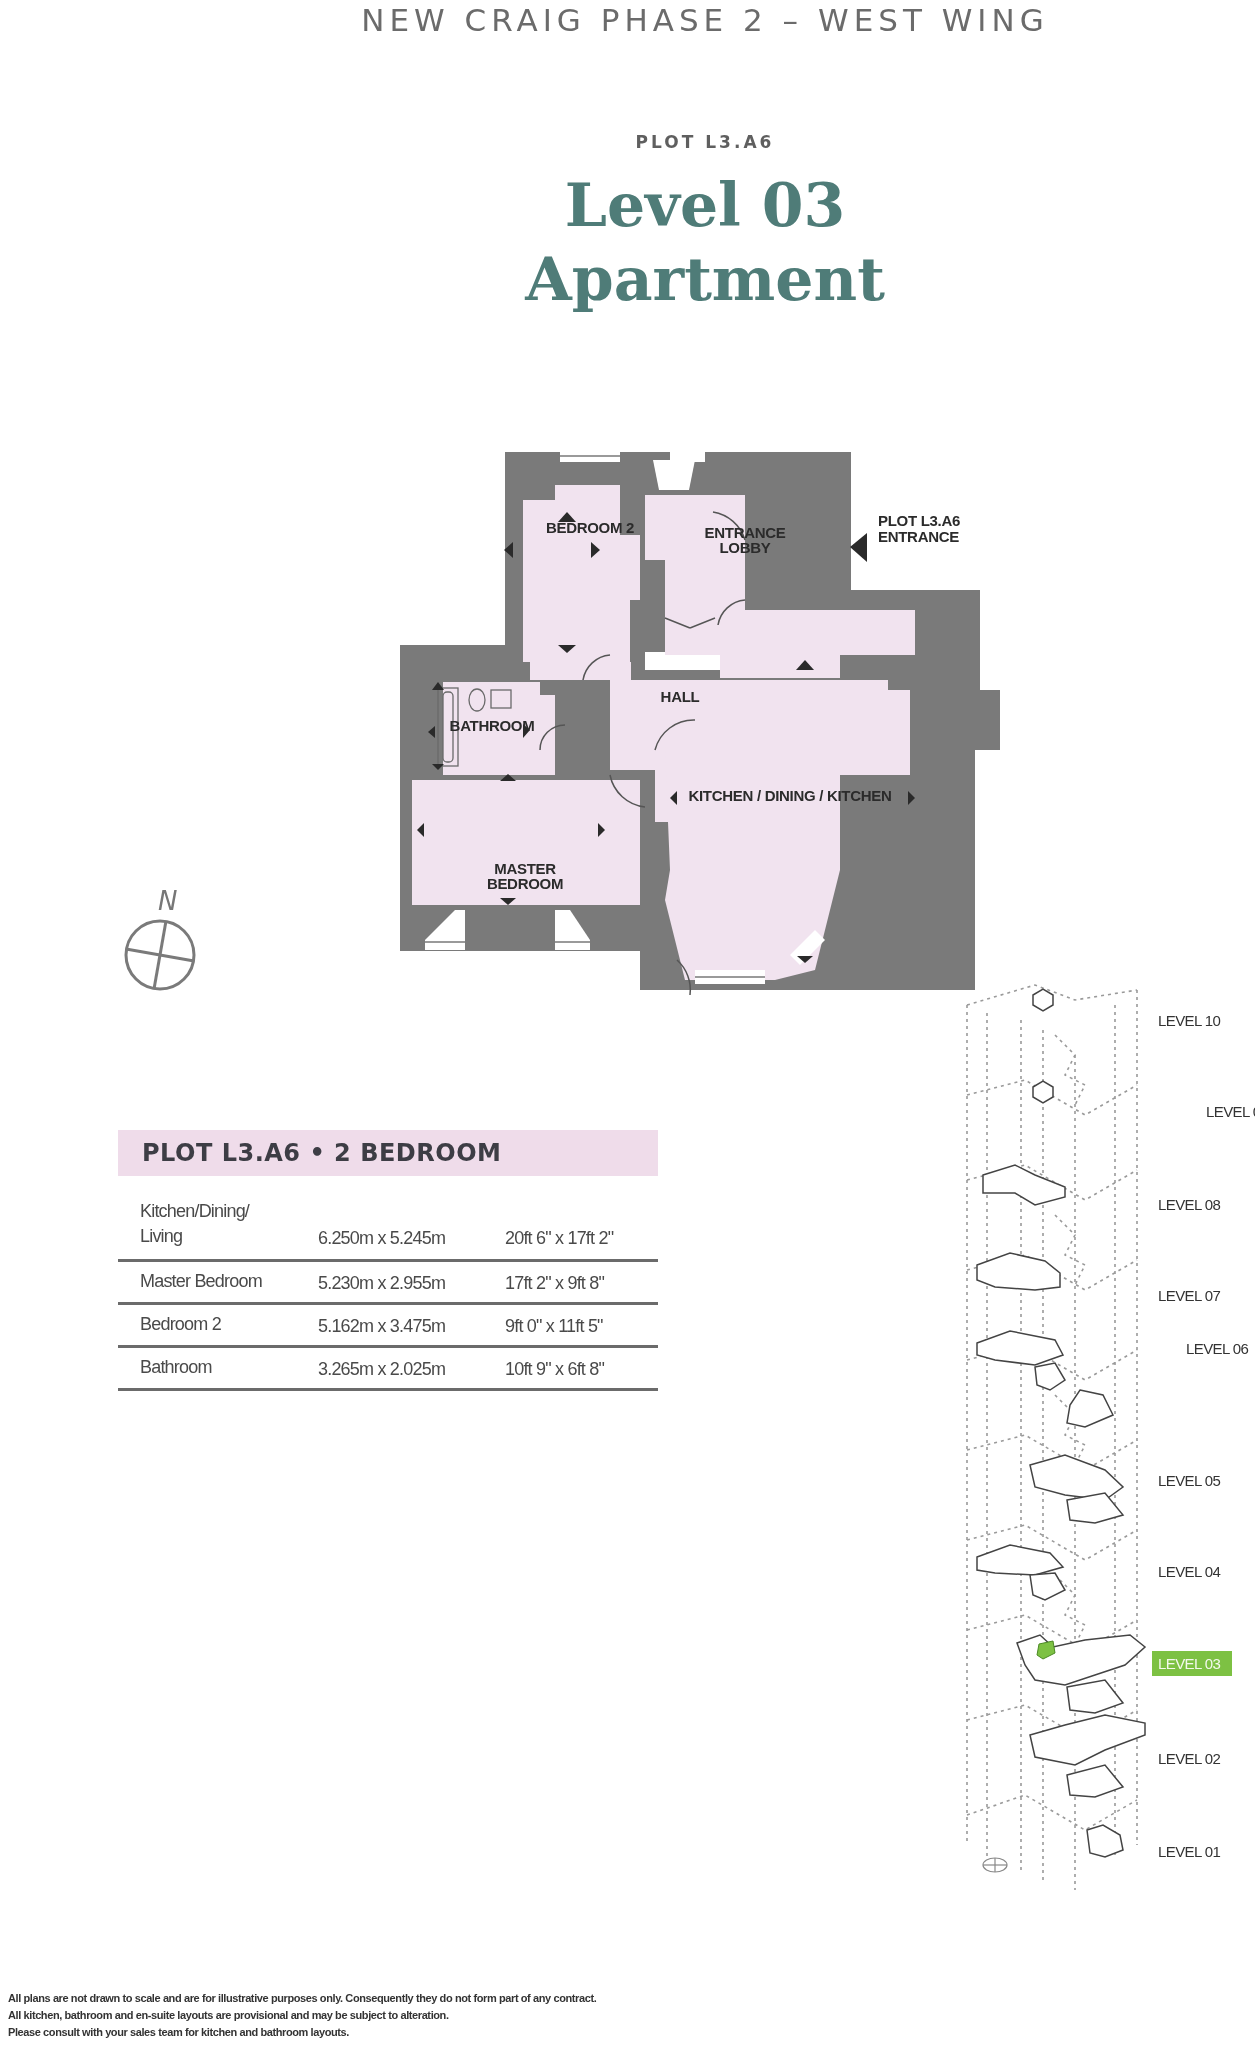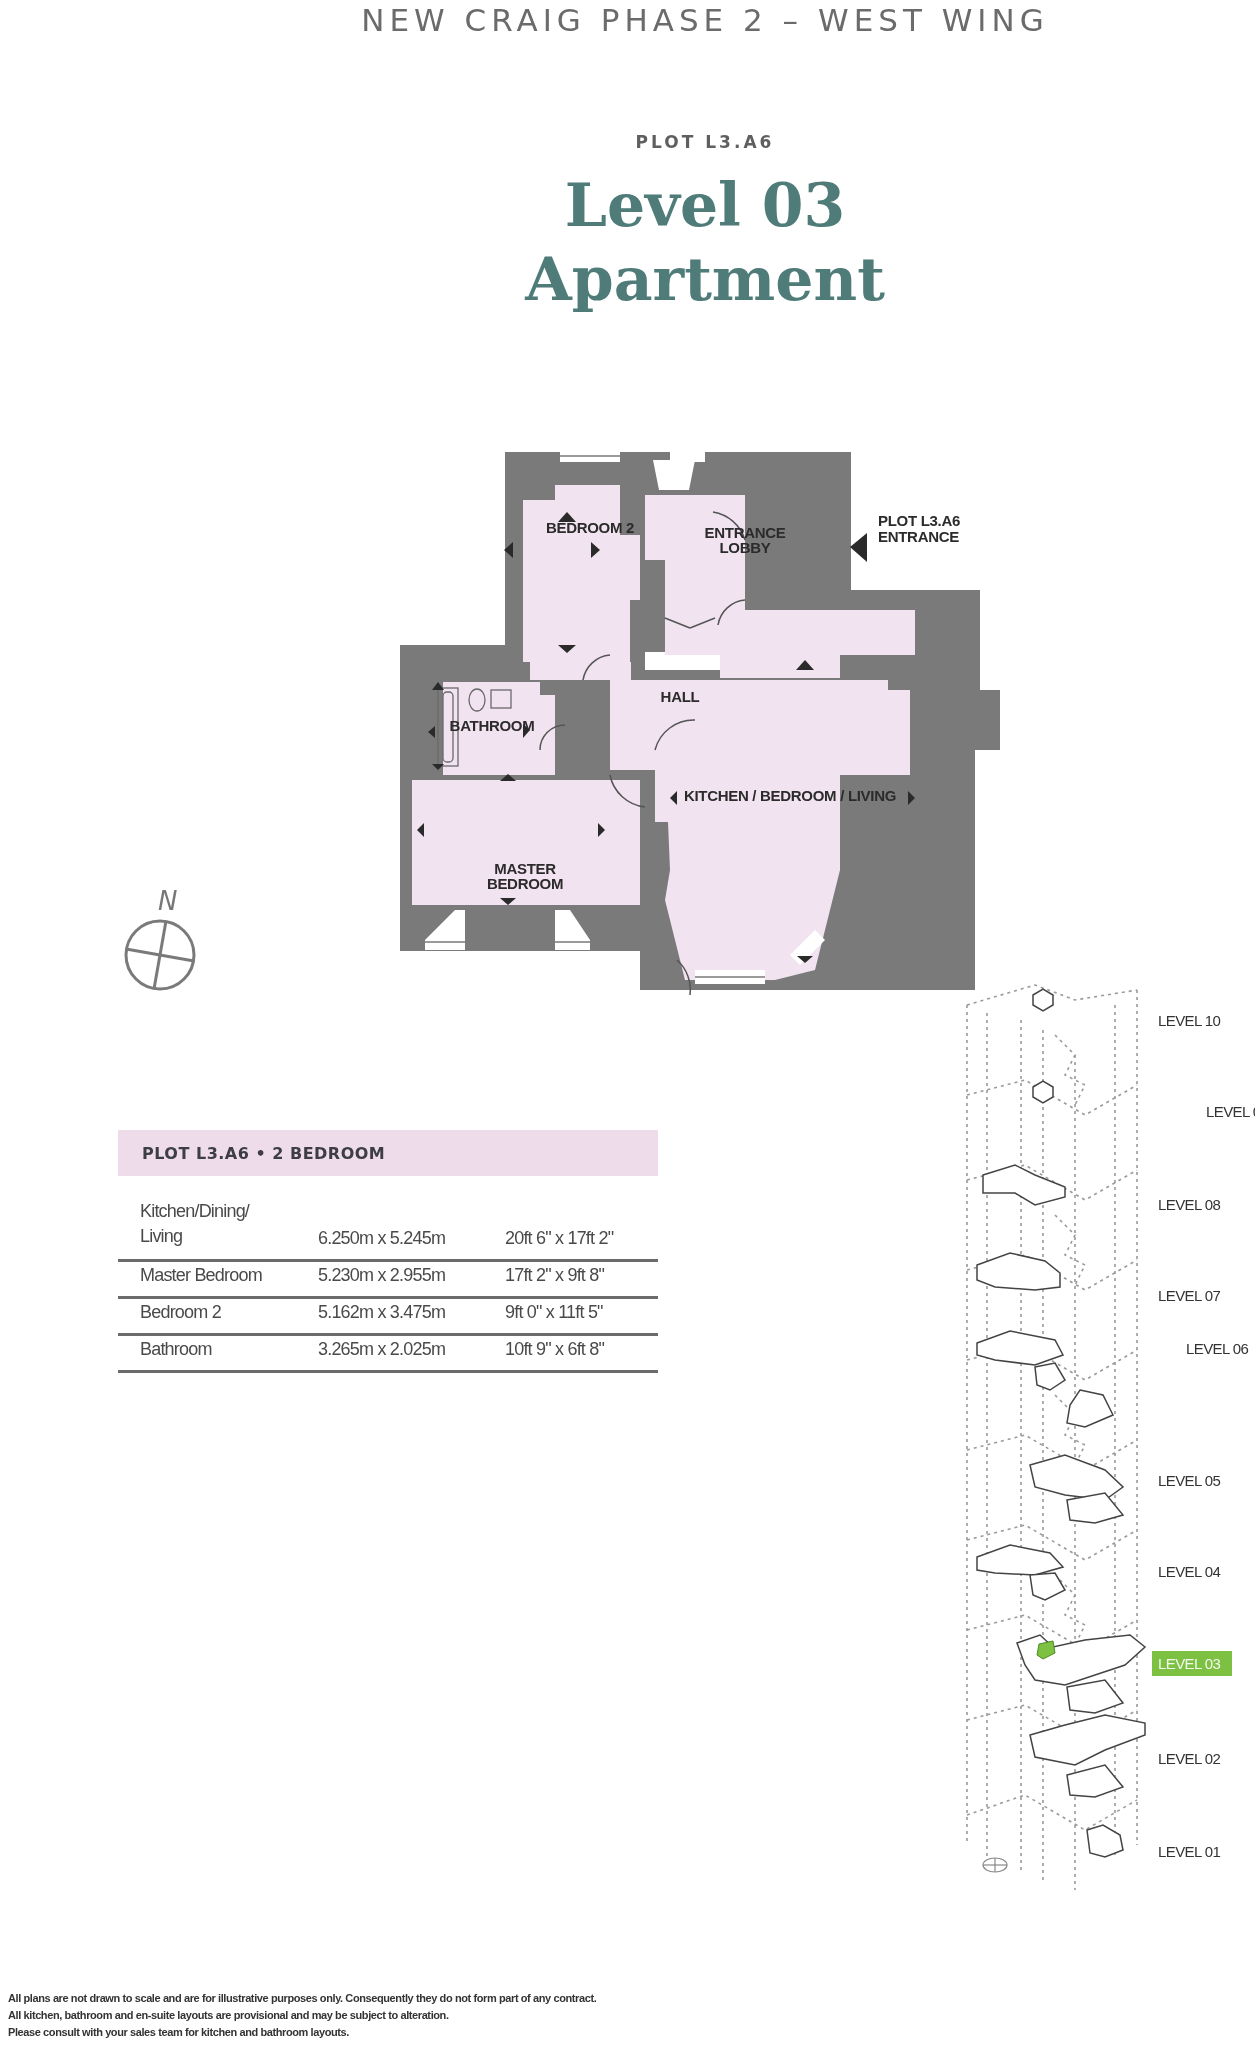--- a/index.html
+++ b/index.html
@@ -6,27 +6,27 @@
   body { width: 1255px; height: 2048px; position: relative; overflow: hidden; font-family: "Liberation Sans", sans-serif; }
   .abs { position: absolute; }
   .dev-title { left: 0; width: 1410px; top: 2px; text-align: center; font-family: "DejaVu Sans", sans-serif; font-size: 31px; letter-spacing: 5px; color: #6b6b6b; font-weight: normal; }
   .plot-kicker { left: 0; width: 1410px; top: 132px; text-align: center; font-family: "DejaVu Sans", sans-serif; font-size: 17px; letter-spacing: 3px; color: #5f5f5f; font-weight: bold; }
   .level-title { left: 0; width: 1410px; top: 168px; text-align: center; font-family: "DejaVu Serif", serif; font-size: 60px; line-height: 74px; color: #4f7c78; font-weight: bold; }
   .plan-svg { left: 395px; top: 450px; }
   .room-label { font-family: "Liberation Sans", sans-serif; font-weight: bold; font-size: 15px; color: #2b2b2b; text-align: center; line-height: 15px; letter-spacing: -0.3px; }
   .entrance-label { font-family: "Liberation Sans", sans-serif; font-weight: bold; font-size: 15px; color: #2b2b2b; line-height: 16px; letter-spacing: -0.3px; }
   .compass-n { left: 158px; top: 886px; font-family: "DejaVu Sans", sans-serif; font-style: italic; font-size: 26px; color: #777; }
   .spec-table { left: 118px; top: 1130px; width: 540px; }
-  .spec-header { background: #efdcea; height: 46px; display: flex; align-items: center; padding-left: 24px; font-family: "DejaVu Sans", sans-serif; font-weight: bold; font-size: 16px; color: #3d3d45; letter-spacing: 0.5px; }
+  .spec-header { background: #efdcea; height: 46px; display: flex; align-items: center; padding-left: 24px; font-family: "DejaVu Sans", sans-serif; font-weight: bold; font-size: 24px; color: #3d3d45; letter-spacing: 0.5px; }
   .spec-row { display: flex; align-items: flex-end; border-bottom: 3px solid #6b6b6b; font-family: "Liberation Sans", sans-serif; font-size: 18px; color: #4a4a4a; letter-spacing: -0.8px; padding-left: 22px; box-sizing: border-box; }
   .spec-row .c1 { width: 178px; line-height: 25px; }
   .spec-row .c2 { width: 187px; }
   .spec-row .c3 { flex: 1; }
   .spec-row.r0 { height: 86px; padding-bottom: 10px; }
-  .spec-row.r1, .spec-row.r2, .spec-row.r3 { height: 37px; padding-bottom: 8px; align-items: center; }
+  .spec-row.r1, .spec-row.r2, .spec-row.r3 { height: 43px; padding-bottom: 8px; }
   .level-label { left: 1158px; width: 90px; font-family: "Liberation Sans", sans-serif; font-weight: normal; font-size: 15px; color: #333; letter-spacing: -0.6px; }
   .level-label.active { background: #7dc143; color: #f3f9ec; padding: 4px 0 4px 6px; width: 74px; }
   .stack-svg { left: 955px; top: 975px; }
   .disclaimer { left: 8px; top: 1990px; font-family: "Liberation Sans", sans-serif; font-size: 11px; color: #333; line-height: 17px; letter-spacing: -0.4px; font-weight: bold; }
 </style>
 </head>
 <body>
 
 <div class="abs dev-title">NEW CRAIG PHASE 2 – WEST WING</div>
 <div class="abs plot-kicker">PLOT L3.A6</div>
@@ -129,21 +129,21 @@
 <div class="abs room-label" style="left:680px;top:525px;width:130px;">
   <div>ENTRANCE</div>
   <div>LOBBY</div>
 </div>
 <div class="abs room-label" style="left:640px;top:689px;width:80px;">HALL</div>
 <div class="abs room-label" style="left:432px;top:718px;width:120px;">BATHROOM</div>
 <div class="abs room-label" style="left:465px;top:813px;width:120px;margin-top:48px;">
   <div>MASTER</div>
   <div>BEDROOM</div>
 </div>
-<div class="abs room-label" style="left:680px;top:788px;width:220px;">KITCHEN / BEDROOM / LIVING</div>
+<div class="abs room-label" style="left:680px;top:788px;width:220px;">KITCHEN / DINING / KITCHEN</div>
 <div class="abs entrance-label" style="left:878px;top:513px;">
   <div>PLOT L3.A6</div>
   <div>ENTRANCE</div>
 </div>
 
 <div class="abs compass-n">N</div>
 <div class="abs" style="left:122px;top:917px;">
   <svg width="76" height="76" viewBox="0 0 76 76">
     <circle cx="38" cy="38" r="34" fill="none" stroke="#7a7a7a" stroke-width="3"></circle>
     <line x1="44" y1="4" x2="32" y2="72" stroke="#7a7a7a" stroke-width="3"></line>

